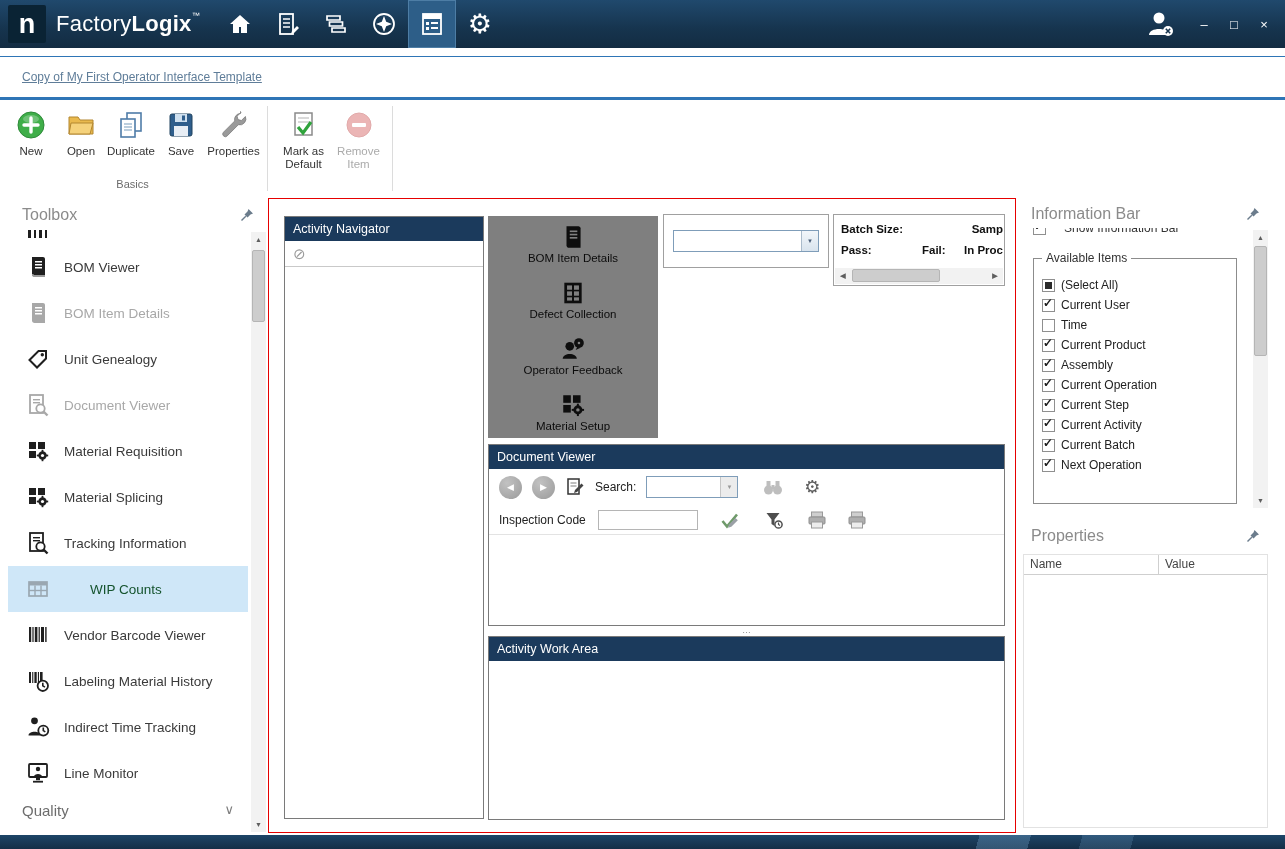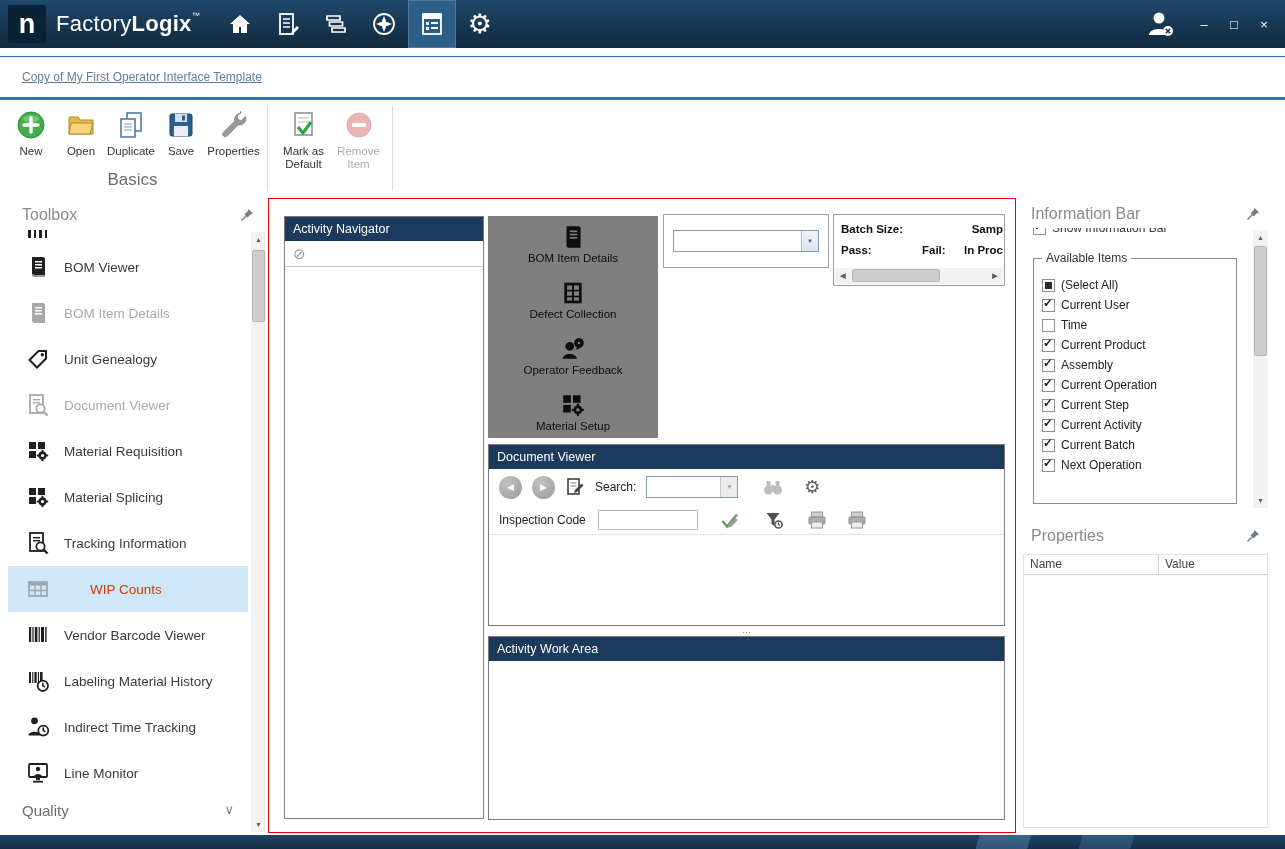--- a/index.html
+++ b/index.html
@@ -37,38 +37,38 @@
   .tpl-title{color:#5f7d99;font-size:12px;text-decoration:underline;}
 
   
   .ribbon{position:absolute;left:0;top:100px;width:1285px;height:97px;background:#fff;display:flex;}
   .rgroup{display:flex;flex-direction:column;}
   .rbuttons{display:flex;align-items:flex-start;padding:8px 4px 0 6px;flex:1;}
   .rbtn{width:50px;display:flex;flex-direction:column;align-items:center;gap:5px;
     font-size:11.5px;color:#333;text-align:center;line-height:1.15;padding-top:2px;cursor:pointer;}
   .rbtn.wide{width:55px;}
   .rbtn.disabled{color:#ababab;}
-  .rgroup-label{text-align:center;font-size:17px;color:#6b6b6b;padding:2px 4px 7px;}
+  .rgroup-label{text-align:center;font-size:11px;color:#6b6b6b;padding:2px 4px 7px;}
   .rsep{width:1px;background:#dcdcdc;margin:6px 2px;}
 
   
   .side-title{color:#8b8b8b;font-size:16px;}
   .pin{width:14px;height:14px;}
 
   
   .toolbox{position:absolute;left:8px;top:200px;width:258px;height:632px;background:#fff;}
   .tb-header{height:30px;display:flex;align-items:center;justify-content:space-between;padding:0 12px 0 14px;}
   .tb-partial{height:12px;overflow:hidden;position:relative;margin-left:20px;width:40px;}
   .tb-partial .bars{position:absolute;top:-8px;display:flex;gap:3px;}
   .tb-partial .bars i{display:block;width:2.5px;height:16px;background:#1f1f1f;}
   .tb-items{margin-top:2px;}
   .tb-item{height:46px;display:flex;align-items:center;gap:14px;padding-left:18px;
     font-size:13.5px;color:#3a3a3a;width:240px;cursor:pointer;}
   .tb-item.disabled{color:#a8a8a8;}
-  .tb-item.selected{background:#cfe7f8;color:#c2410c;gap:40px;}
+  .tb-item.selected{background:#cfe7f8;color:#14532d;gap:40px;}
   .tb-footer{position:absolute;left:0;bottom:2px;width:240px;height:28px;display:flex;
     align-items:flex-start;justify-content:space-between;padding:0 14px 0 14px;color:#6d6d6d;font-size:15px;cursor:pointer;}
   .chev{font-size:13px;color:#7c7c7c;}
 
   
   .vscroll{position:absolute;width:15px;background:#f2f2f2;}
   .vscroll .sbtn{position:absolute;left:0;width:15px;height:15px;background:#f2f2f2;
     display:flex;align-items:center;justify-content:center;font-size:7px;color:#5e5e5e;cursor:pointer;}
   .vscroll .sbtn.up{top:0;} .vscroll .sbtn.down{bottom:0;}
   .vscroll .thumb{position:absolute;left:1px;width:13px;background:#cdcdcd;border:1px solid #b5b5b5;border-radius:2px;cursor:pointer;}
@@ -116,21 +116,21 @@
   .dv-row2 .insp-lbl{font-size:12px;color:#222;}
   .insp-input{width:100px;height:20px;border:1px solid #b5b5b5;background:#fff;font-size:12px;
     padding:0 4px;font-family:"Liberation Sans",sans-serif;}
   .splitter{position:absolute;left:219px;top:429px;width:517px;height:7px;text-align:center;
     color:#8a8a8a;font-size:9px;line-height:4px;cursor:row-resize;}
 
   
   .infobar{position:absolute;left:1021px;top:200px;width:249px;height:315px;background:#fff;}
   .ib-header{height:28px;display:flex;align-items:center;justify-content:space-between;padding:0 10px 0 10px;}
   .show-clip{height:13px;overflow:hidden;margin-left:12px;position:relative;}
-  .show-inner{position:absolute;top:-7px;display:flex;align-items:center;gap:6px;font-size:12px;color:#333;}
+  .show-inner{position:absolute;top:-7px;display:flex;align-items:center;gap:18px;font-size:12px;color:#333;}
   .groupbox{position:absolute;left:12px;top:58px;width:204px;height:246px;border:1px solid #8c8c8c;background:#fff;}
   .gb-legend{position:absolute;top:-8px;left:8px;background:#fff;padding:0 4px;font-size:12px;color:#333;}
   .gb-items{padding:16px 0 0 8px;}
   .chk-row{display:flex;align-items:center;gap:6px;height:20px;font-size:12px;color:#222;cursor:pointer;}
   .cb{width:13px;height:13px;background:#fff;border:1px solid #8f8f8f;position:relative;flex:none;}
   .cb .tick{position:absolute;left:0px;top:-3px;font-size:12px;font-weight:bold;color:#1a1a1a;line-height:1;}
   .cb.indet::after{content:"";position:absolute;inset:2px;background:#2b2b2b;}
 
   
   .props{position:absolute;left:1021px;top:522px;width:249px;height:308px;background:#fff;}

